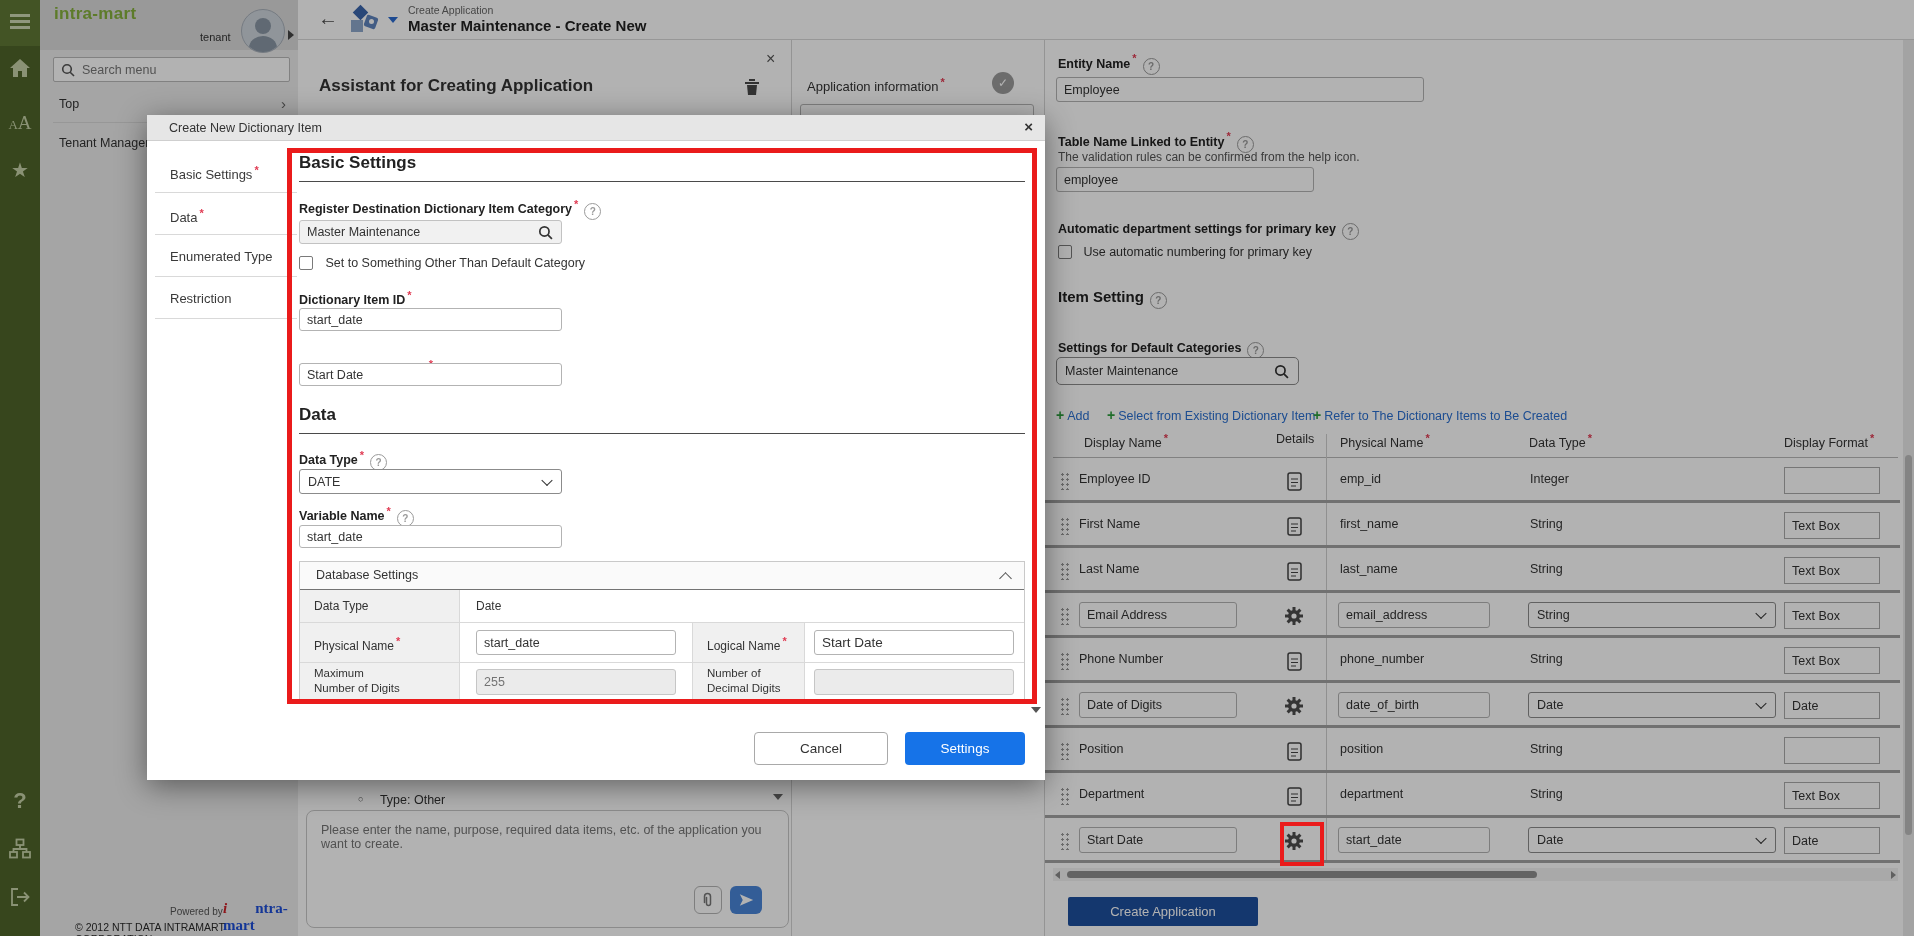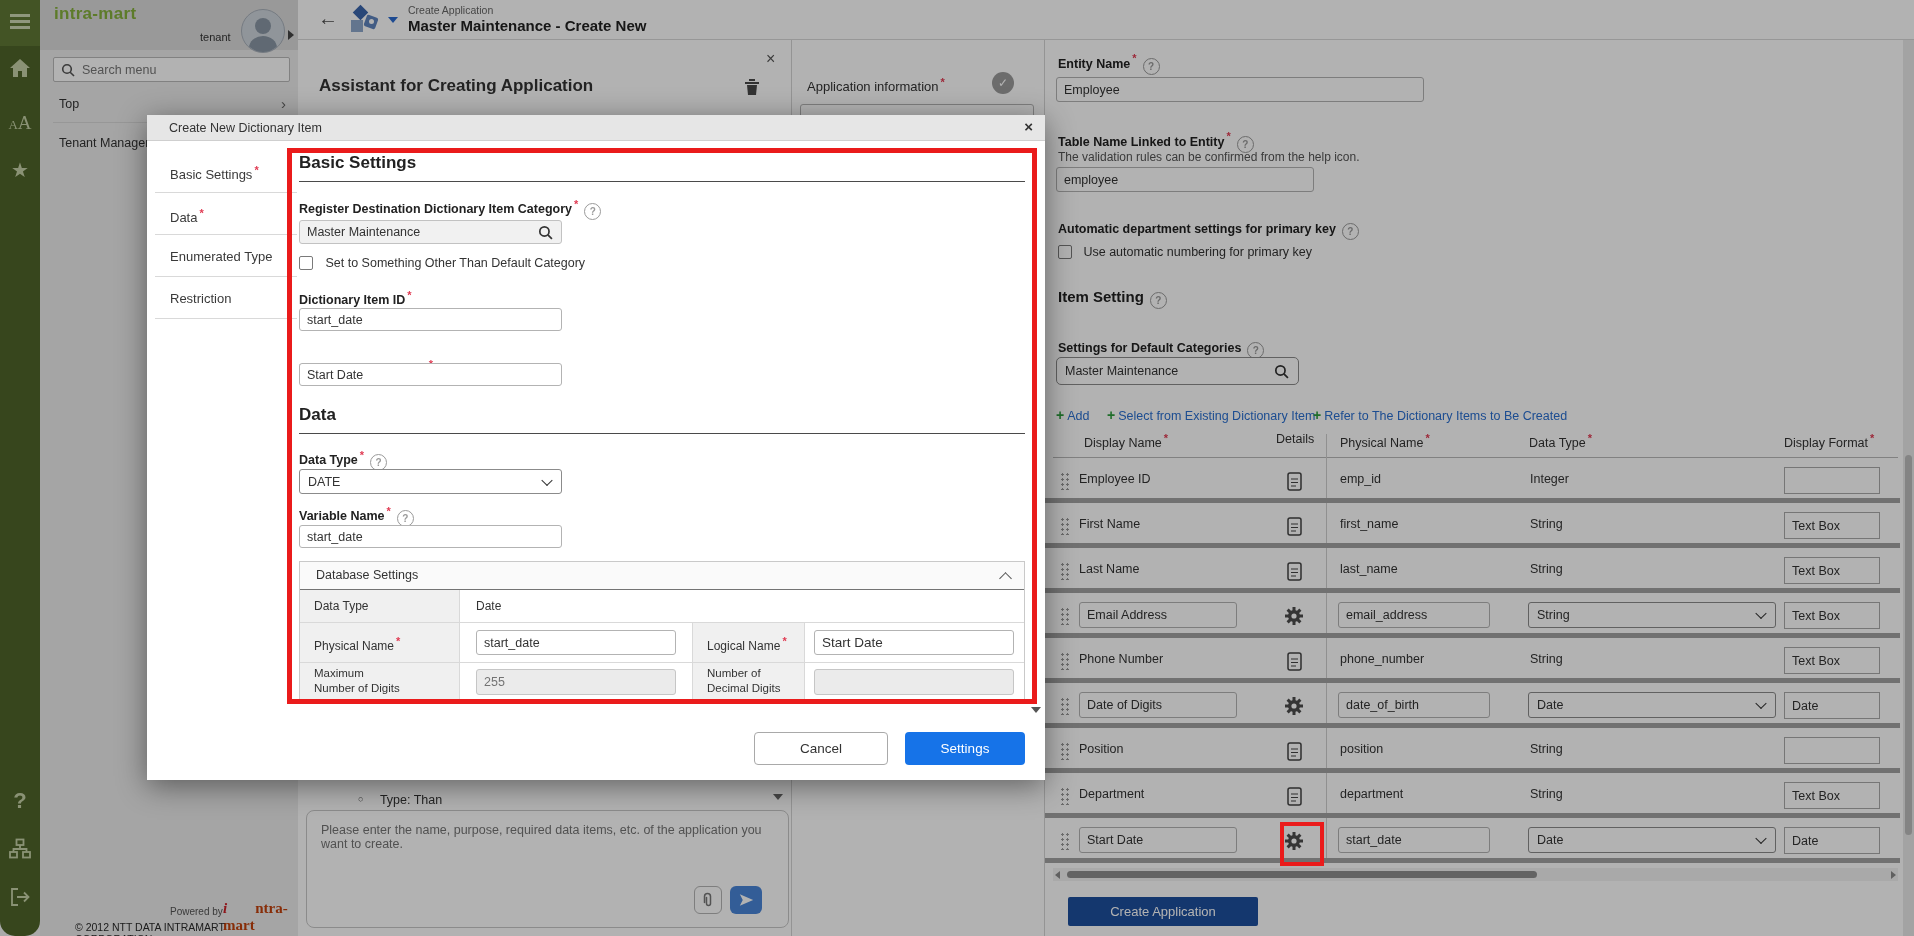--- a/index.html
+++ b/index.html
@@ -23,33 +23,33 @@
            border-bottom:1.7px solid #555;transform:rotate(225deg);}
   .cb{display:inline-block;width:14px;height:14px;border:1.5px solid #7a7a7a;border-radius:2px;
       background:#fff;vertical-align:-3px;box-sizing:border-box;}
   .drag{display:inline-block;width:9px;height:18px;
         background-image:radial-gradient(#9a9a9a 1.2px,transparent 1.4px);background-size:5px 5px;}
   .tri-down{width:0;height:0;border-left:5px solid transparent;border-right:5px solid transparent;
             border-top:6px solid #555;}
   .tri-right{width:0;height:0;border-top:5px solid transparent;border-bottom:5px solid transparent;
              border-left:6px solid #555;}
   
-  #sidebar{left:0;top:0;width:40px;height:936px;background:#50652a;border-radius:15px;}
+  #sidebar{left:0;top:0;width:40px;height:936px;background:#50652a;}
   .sb-ic{position:absolute;left:0;width:40px;text-align:center;color:#c6d2a8;}
   
   #menupanel{left:40px;top:0;width:258px;height:936px;background:#ececec;}
   #menutop{position:absolute;left:0;top:0;width:258px;height:50px;background:#dcdcdc;}
   
   #mainheader{left:298px;top:0;width:1616px;height:40px;background:#fff;border-bottom:1px solid #d8d8d8;box-sizing:border-box;}
   
   #assistant{left:298px;top:40px;width:494px;height:896px;background:#fff;border-right:1px solid #d4d4d4;box-sizing:border-box;}
   #appinfo{left:792px;top:40px;width:253px;height:896px;background:#fff;border-right:1px solid #d4d4d4;box-sizing:border-box;}
   #rightpanel{left:1045px;top:40px;width:869px;height:896px;background:#fff;}
   
-  .prow{position:absolute;left:0;width:855px;height:45px;border-bottom:5px solid #a3a3a3;box-sizing:border-box;}
+  .prow{position:absolute;left:0;width:855px;height:45px;border-bottom:3px solid #a3a3a3;box-sizing:border-box;}
   .rtext{position:absolute;font-size:12.5px;color:#333;top:14px;}
   .rowinput{position:absolute;top:9px;height:26px;}
   .fbox{position:absolute;left:739px;top:9px;width:96px;height:27px;background:#fff;
         border:1px solid #a9a9a9;font-size:12.5px;color:#333;display:flex;align-items:center;
         padding:0 7px;box-sizing:border-box;}
   .icon-cell{position:absolute;left:238px;top:12px;width:22px;height:22px;display:flex;align-items:center;justify-content:center;}
   
   .plus{color:#2e9e3e;font-weight:bold;font-size:14px;margin-right:3px;}
   .bluelink{color:#2a6fd0;font-size:12.5px;text-decoration:none;}
   
@@ -130,21 +130,21 @@
     </div>
 
     <div class="abs" style="left:13px;top:90px;width:237px;height:32px;border-bottom:1px solid #d8d8d8;">
       <span style="position:absolute;left:6px;top:7px;font-size:12.5px;color:#333;">Top</span>
       <span style="position:absolute;right:4px;top:5px;font-size:15px;color:#666;">›</span>
     </div>
     <div class="abs" style="left:19px;top:136px;font-size:12.5px;color:#333;">Tenant Manager</div>
 
     <div class="abs" style="left:130px;top:906px;font-size:10px;color:#555;">Powered by</div>
     <div class="abs" style="left:183px;top:900px;font-family:'Liberation Serif',serif;font-size:15px;font-weight:bold;">
-      <span style="color:#cc2229;font-style:italic;">i</span><span style="color:#c2410c;padding-left:28px;">ntra-mart</span>
+      <span style="color:#cc2229;font-style:italic;">i</span><span style="color:#1d4ed8;padding-left:28px;">ntra-mart</span>
     </div>
     <div class="abs" style="left:35px;top:921px;font-size:10.5px;color:#2a2a2a;">© 2012 NTT DATA INTRAMART CORPORATION</div>
   </div>
 
   <div id="mainheader" class="abs">
     <span class="abs" style="left:20px;top:7px;font-size:20px;color:#4a4a4a;">←</span>
     <div class="abs" style="left:52px;top:6px;width:30px;height:28px;">
       <div style="position:absolute;left:5px;top:1px;width:11px;height:11px;background:#3b66ad;transform:rotate(45deg);"></div>
       <div style="position:absolute;left:1px;top:14px;width:12px;height:12px;background:#8fa8cc;"></div>
       <div style="position:absolute;left:15px;top:10px;width:12px;height:12px;background:#5f84bd;transform:rotate(20deg);border-radius:2px;"></div>
@@ -161,21 +161,21 @@
       <svg width="16" height="18" viewBox="0 0 16 18" fill="#4a4a4a">
         <rect x="1" y="4" width="14" height="2"></rect>
         <rect x="5" y="1" width="6" height="2"></rect>
         <path d="M3 7 h10 l-1 10 h-8 z"></path>
       </svg>
     </div>
     <span class="abs" style="left:468px;top:10px;font-size:16px;color:#555;">×</span>
 
     <div class="abs" style="left:60px;top:750px;">
       <span style="font-size:9px;color:#555;vertical-align:2px;">○</span>
-      <span style="font-size:12.5px;color:#333;margin-left:12px;">Type: Than</span>
+      <span style="font-size:12.5px;color:#333;margin-left:12px;">Type: Other</span>
     </div>
     <div class="abs tri-down" style="left:475px;top:754px;border-top-color:#666;"></div>
 
     <textarea class="abs" style="left: 8px; top: 770px; width: 483px; height: 118px; border: 1px solid rgb(200, 200, 200); border-radius: 8px; padding: 12px 14px; font-size: 12.5px; color: rgb(85, 85, 85); resize: none; box-sizing: border-box; outline: none; background: rgb(255, 255, 255);" placeholder="Please enter the name, purpose, required data items, etc. of the application you want to create."></textarea>
     <div class="abs btn" style="left:396px;top:846px;width:28px;height:28px;background:#fff;border:1px solid #b5b5b5;border-radius:6px;">
       <svg width="14" height="16" viewBox="0 0 14 16" fill="none" stroke="#777" stroke-width="1.5" stroke-linecap="round">
         <path d="M3.5 10.5 V4.5 a3 3 0 0 1 6 0 v7 a2 2 0 0 1 -4 0 V5.5"></path>
       </svg>
     </div>
     <div class="abs btn" style="left:432px;top:846px;width:32px;height:28px;background:#4a86d8;border-radius:6px;">

